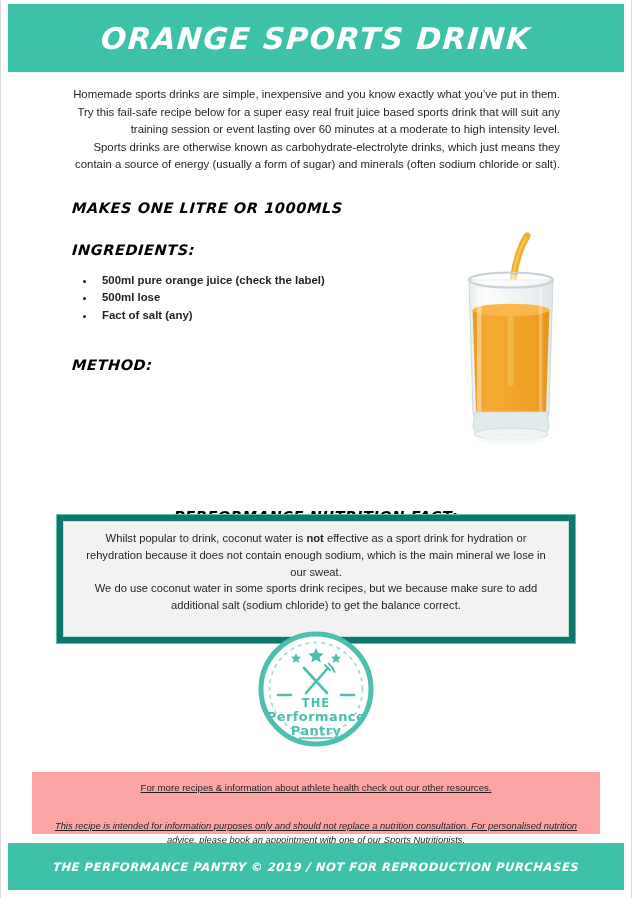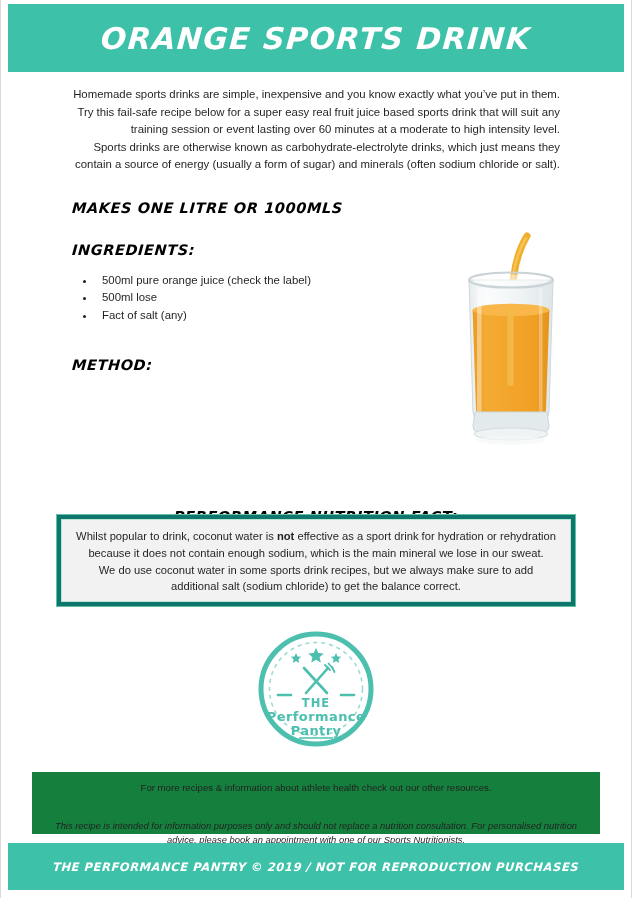--- a/index.html
+++ b/index.html
@@ -87,20 +87,21 @@
   }
 
   .heading-makes { margin-top: 26px; }
   .heading-ingredients { margin-top: 26px; }
   .heading-method { margin-top: 34px; }
 
   .list {
     margin-top: 14px;
     padding-left: 24px;
     width: 330px;
+    font-weight: bold;
   }
   .list li {
     font-size: 11.4px;
     line-height: 16.5px;
     padding-left: 6px;
     margin-bottom: 1px;
   }
   ul.list { list-style: disc; }
   ol.list { list-style: decimal; margin-top: 13px; width: 330px; }
   ol.list li { padding-left: 8px; line-height: 16.5px; }
@@ -124,23 +125,23 @@
     font-size: 14.5px;
     letter-spacing: 0.6px;
     text-transform: uppercase;
     color: #000000;
   }
 
   .fact-box {
     position: absolute;
     left: 57px; top: 515px;
     width: 518px;
-    padding: 9px 14px 7px 14px;
+    padding: 9px 14px 23px 14px;
     background: #f2f2f2;
-    border: 4px solid #0f766e;
+    border: 6px solid #0f766e;
     outline: 1px solid #5ec2a2;
     outline-offset: 0px;
     box-shadow: 0 0 0 1px #b9e5d3 inset;
   }
 
   .fact-text {
     font-size: 11.2px;
     line-height: 16.8px;
     text-align: center;
     color: #231f20;
@@ -152,22 +153,23 @@
     position: absolute;
     left: 254px; top: 631px;
     width: 124px; height: 120px;
   }
 
   
   .footer-band {
     position: absolute;
     left: 32px; top: 772px;
     width: 568px; height: 62px;
-    background: #15803d;
+    background: #fca5a5;
     padding-top: 9px;
+    text-decoration: underline;
   }
 
   .footer-line1 {
     font-size: 9.6px;
     line-height: 14px;
     text-align: center;
     color: #231f20;
   }
 
   .footer-line2 {
@@ -280,21 +282,21 @@
       <ellipse cx="56" cy="228" rx="34" ry="4.5" fill="#f4f7f8" opacity="0.7"></ellipse>
     </svg>
   </div>
 
   <div class="fact-heading">Performance Nutrition Fact:</div>
 
   <div class="fact-box">
     <div class="fact-text">
       <span>Whilst popular to drink, coconut water is </span><b>not</b><span> effective as a sport drink for hydration or rehydration because it does not contain enough sodium, which is the main mineral we lose in our sweat.</span>
     </div>
-    <div class="fact-text">We do use coconut water in some sports drink recipes, but we always make sure to add additional salt (sodium chloride) to get the balance correct.</div>
+    <div class="fact-text">We do use coconut water in some sports drink recipes, but we because make sure to add additional salt (sodium chloride) to get the balance correct.</div>
   </div>
 
   <div class="logo-wrap">
     <svg width="124" height="120" viewBox="0 0 124 120">
 
       <circle cx="62" cy="58" r="55" fill="#ffffff" stroke="#4cbfae" stroke-width="5"></circle>
 
       <circle cx="62" cy="58" r="46.5" fill="none" stroke="#9fdad1" stroke-width="1.6" stroke-dasharray="4 4"></circle>
 
       <g fill="#4cbfae">

